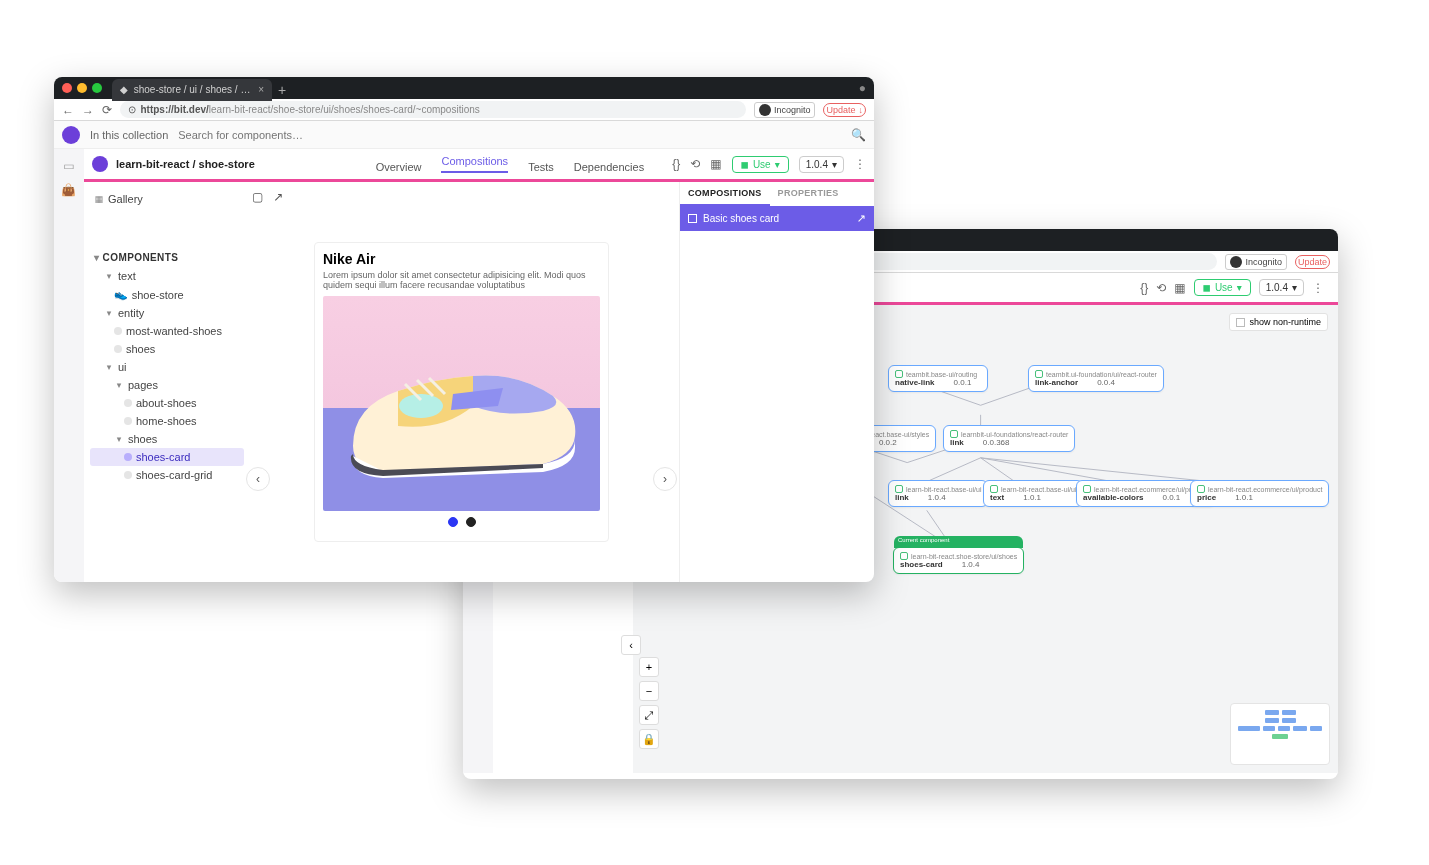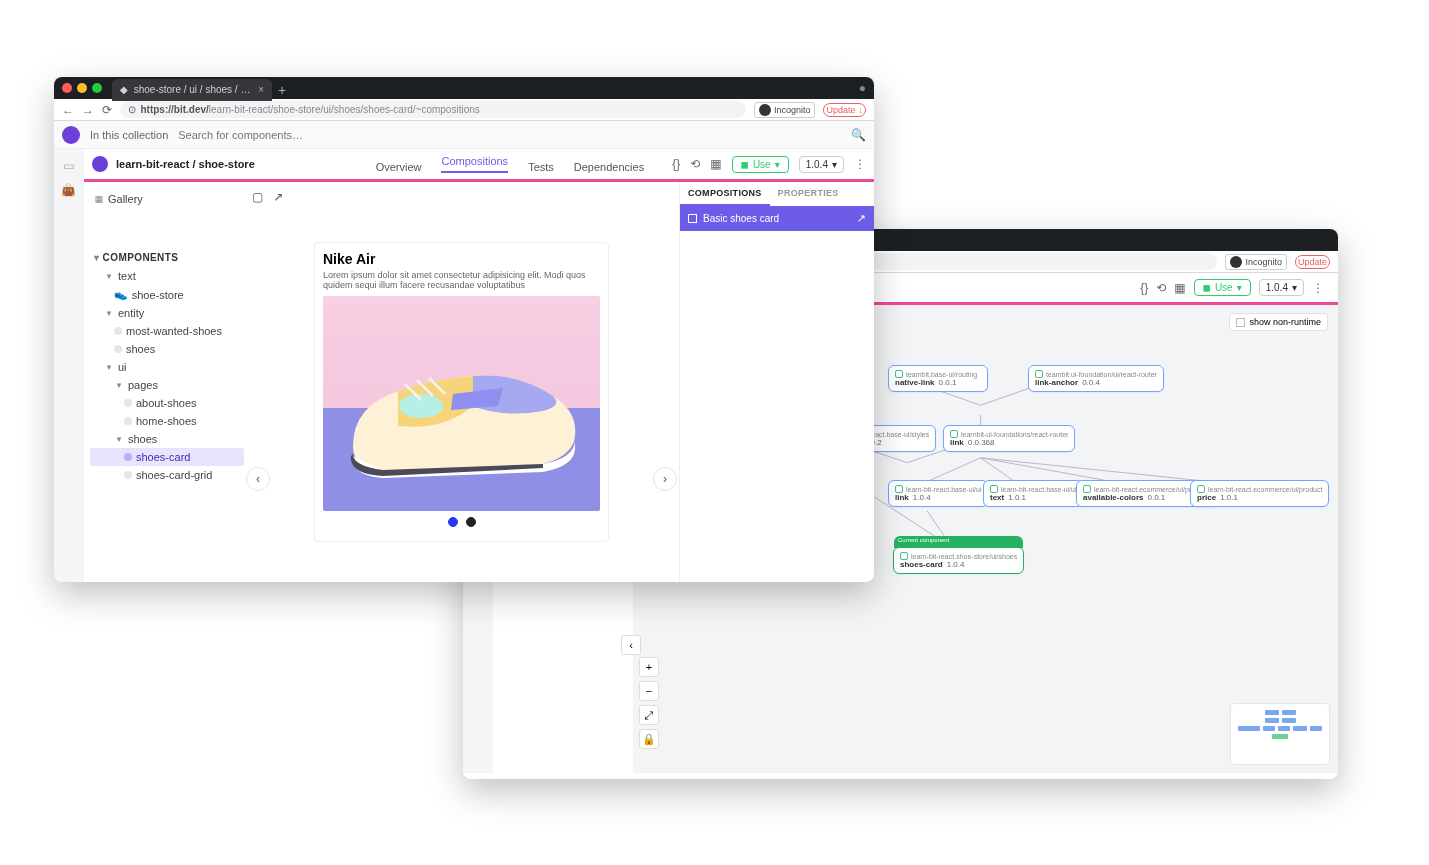--- a/index.html
+++ b/index.html
@@ -78,21 +78,21 @@
 .insp-item .sq{width:9px;height:9px;border:1.5px solid #fff;}
 .insp-item .ext{margin-left:auto; font-size:11px;}
 
 
 .graph-area{flex:1; position:relative; background:#f3f4f5; background-image:radial-gradient(#dcdde0 0.5px, transparent 0.5px); background-size:8px 8px;}
 .runtime-chip{position:absolute; top:8px; right:10px; background:#fff; border:1px solid #e2e2e2; border-radius:3px; font-size:9px; padding:3px 6px; display:flex; gap:4px; align-items:center;}
 .runtime-chip .cb{width:9px;height:9px;border:1px solid #bbb;}
 .node{position:absolute; background:#fff; border:1.5px solid #6aa9ff; border-radius:6px; padding:4px 6px; font-size:8px; color:#333; min-width:100px; box-shadow:0 1px 2px rgba(0,0,0,.05);}
 .node .lbl1{color:#888; font-size:7px; display:flex; align-items:center; gap:3px;}
 .node .lbl1 .bx{width:8px;height:8px;border:1px solid #47c07a;border-radius:2px;}
-.node .lbl2{font-weight:700; display:flex; gap:4px; align-items:flex-start;}
+.node .lbl2{font-weight:700; display:flex; gap:19px; align-items:flex-start;}
 .node .ver{font-weight:400; color:#666;}
 .node.current{border-color:#24b262; background:#fff;}
 .node.current .tag{position:absolute;top:-12px;left:0;right:0;height:12px;background:#24b262;border-radius:6px 6px 0 0;font-size:6px;color:#fff;padding:1px 4px;}
 svg.edges{position:absolute; inset:0; width:100%; height:100%; pointer-events:none;}
 .edges path{stroke:#b4b7c3; stroke-width:1; fill:none;}
 .map-ctrls{position:absolute; left:6px; bottom:24px; display:flex; flex-direction:column; gap:4px;}
 .map-ctrls button{width:20px;height:20px;border:1px solid #ddd;background:#fff;border-radius:3px;font-size:11px;cursor:pointer;}
 .chev-left{position:absolute; left:-12px; top:330px; width:20px;height:20px;border:1px solid #ddd;background:#fff;border-radius:3px;font-size:11px;display:flex;align-items:center;justify-content:center;}
 .minimap{position:absolute; right:8px; bottom:8px; width:100px; height:62px; background:#fff; border:1px solid #e4e4e4; border-radius:4px; padding:6px; display:flex; flex-direction:column; gap:3px; align-items:center;}
 .minimap .row{display:flex; gap:3px;}

